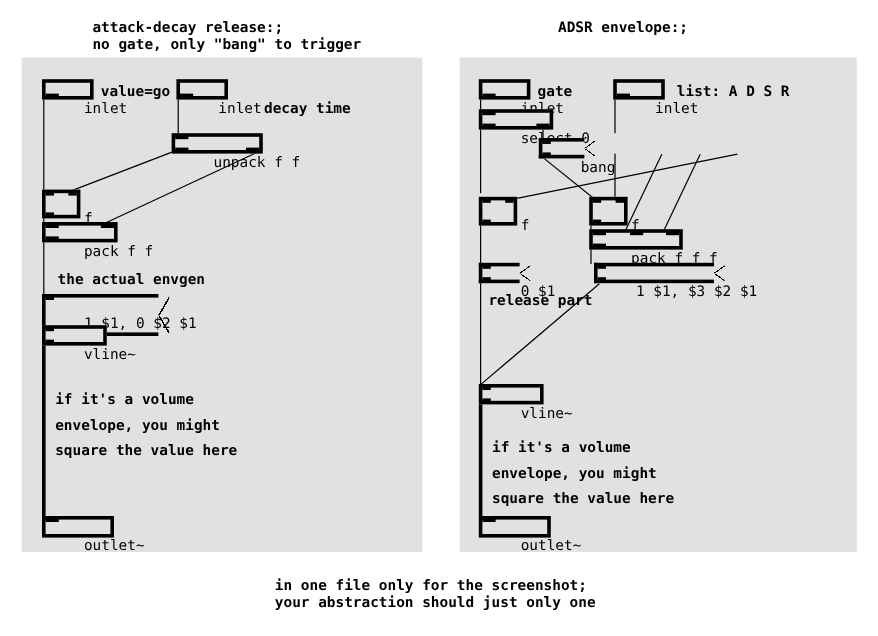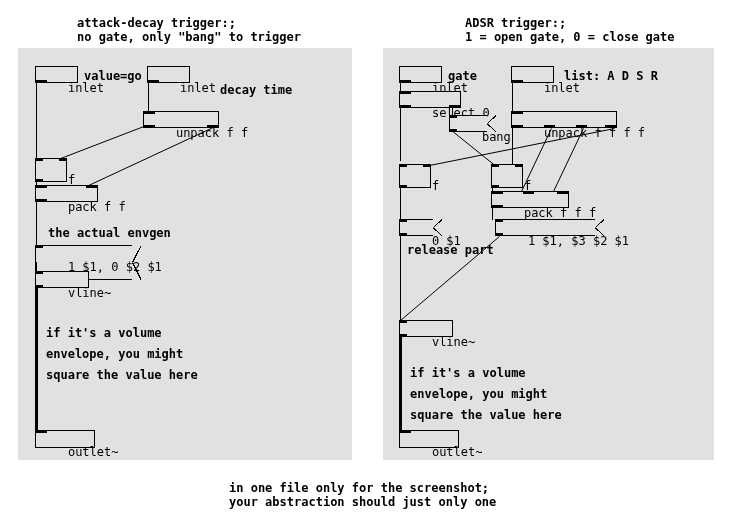--- a/index.html
+++ b/index.html
@@ -35,21 +35,21 @@
     color: #000000;
     white-space: pre;
     font-weight: bold;
     letter-spacing: 0px;
   }
   
   .box {
     position: absolute;
     box-sizing: border-box;
     background: #e1e1e1;
-    border: 1px solid #000000;
+    border: 3px solid #000000;
     font-family: "DejaVu Sans Mono", monospace;
     font-size: 12px;
     line-height: 13px;
     color: #000000;
     white-space: pre;
     padding: 2px 2px 2px 3px;
     overflow: visible;
   }
   .box.obj { }
   
@@ -93,25 +93,24 @@
     height: 530px;
     overflow: visible;
     pointer-events: none;
   }
 </style>
 </head>
 <body>
 
 <div id="stage">
 
-  <div class="cmt" style="left:77px; top:16px;">attack-decay trigger:;</div>
+  <div class="cmt" style="left:77px; top:16px;">attack-decay release:;</div>
   <div class="cmt" style="left:77px; top:30px;">no gate, only "bang" to trigger</div>
 
-  <div class="cmt" style="left:465px; top:16px;">ADSR trigger:;</div>
-  <div class="cmt" style="left:465px; top:30px;">1 = open gate, 0 = close gate</div>
+  <div class="cmt" style="left:465px; top:16px;">ADSR envelope:;</div>
 
   <div class="panel" style="left:18px; top:48px; width:334px; height:412px;"></div>
 
   <div class="panel" style="left:383px; top:48px; width:331px; height:412px;"></div>
 
   <svg class="wires">
 
     <line x1="146.5" y1="125.5" x2="55.5" y2="160.5" stroke="#000" stroke-width="1"></line>
 
     <line x1="217.5" y1="125.5" x2="86.5" y2="186.5" stroke="#000" stroke-width="1"></line>
@@ -221,28 +220,20 @@
   <div class="conn v" style="left:400px; top:108px; height:53px;"></div>
 
   <div class="conn v" style="left:452px; top:108px; height:8px;"></div>
 
   <div class="box msg" style="left:449px; top:115px; width:38px; height:17px;">
     <span>bang</span>
     <span class="nub top w7" style="left:0px;"></span>
     <span class="nub bot w7" style="left:0px;"></span>
   </div>
 
-  <div class="box obj" style="left:511px; top:111px; width:106px; height:17px;">
-    <span>unpack f f f f</span>
-    <span class="nub top" style="left:0px;"></span>
-    <span class="nub bot" style="left:0px;"></span>
-    <span class="nub bot" style="left:32px;"></span>
-    <span class="nub bot" style="left:64px;"></span>
-    <span class="nub bot" style="right:0px;"></span>
-  </div>
 
   <div class="conn v" style="left:512px; top:128px; height:36px;"></div>
 
   <div class="box obj" style="left:399px; top:164px; width:32px; height:24px;">
     <span>f</span>
     <span class="nub top w7" style="left:0px;"></span>
     <span class="nub top w7" style="right:0px;"></span>
     <span class="nub bot w7" style="left:0px;"></span>
   </div>
 

